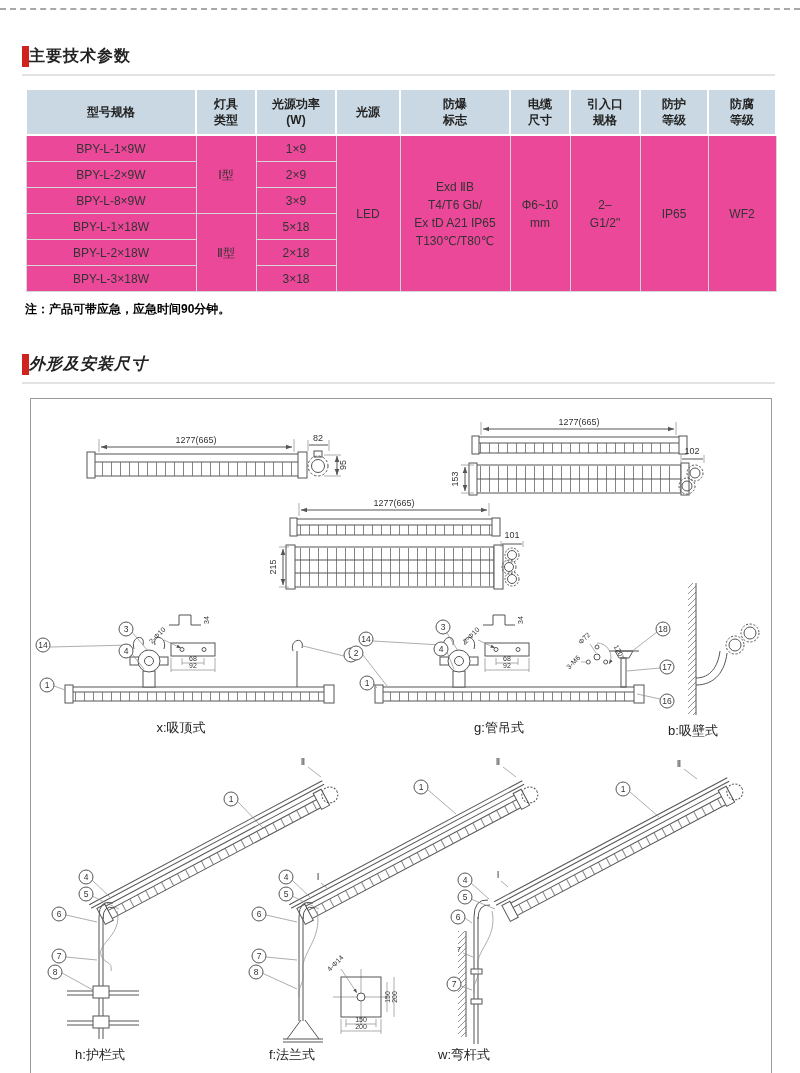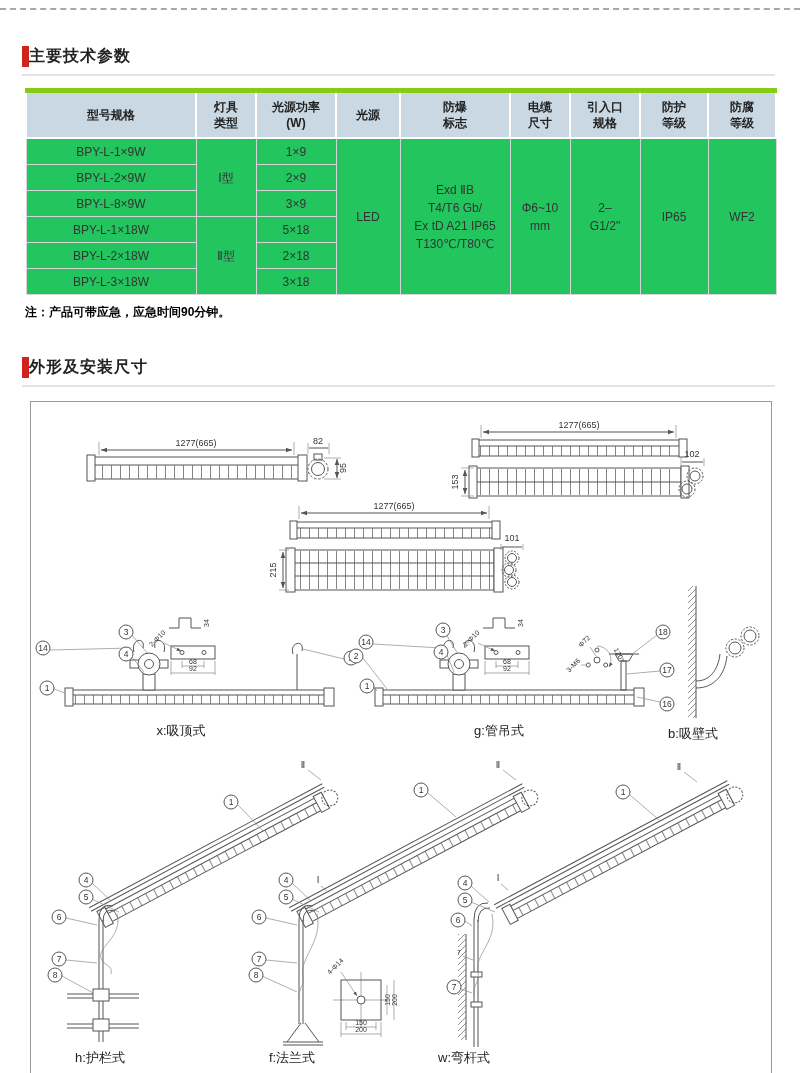--- a/index.html
+++ b/index.html
@@ -1,23 +1,23 @@
 <!DOCTYPE html>
 <html><head>
 <meta charset="utf-8">
 <style>
   html,body{margin:0;padding:0;background:#fff;}
   body{width:800px;height:1073px;font-family:"Liberation Sans","DejaVu Sans",sans-serif;color:#333;overflow:hidden;}
   .top-dashed{border-top:2px dashed #a8a8a8;margin-top:8px;}
   .section{margin:36px 25px 0 22px;border-bottom:2px solid #e3e3e3;padding-bottom:7px;display:flex;align-items:center;}
   .red-bar{width:7px;height:21px;background:#ce231e;flex:0 0 auto;}
   .section h2{font-size:16px;margin:0;color:#222;font-weight:bold;letter-spacing:1px;}
-  table.params{margin:12px 25px 0 25px;border-collapse:collapse;width:750px;table-layout:fixed;font-size:12px;border-top:5px solid #84cc16;border-bottom:1px solid #b5b5b5;}
+  table.params{margin:12px 25px 0 25px;border-collapse:collapse;width:750px;table-layout:fixed;font-size:12px;border-top:2px solid #84cc16;border-bottom:1px solid #b5b5b5;}
   table.params th{background:#c9d8e2;height:42px;font-weight:bold;color:#222;border:2px solid #fff;white-space:pre-line;line-height:1.35;font-size:12px;}
-  table.params td{background:#22c55e;height:23px;text-align:center;vertical-align:middle;border:1px solid #d6d6d6;border-top:1px solid #c2c2c2;white-space:pre-line;line-height:1.5;}
+  table.params td{background:#ec4899;height:23px;text-align:center;vertical-align:middle;border:1px solid #d6d6d6;border-top:1px solid #c2c2c2;white-space:pre-line;line-height:1.5;}
   .note{margin:9px 25px 0 25px;color:#000000;font-weight:bold;font-size:12px;}
   .diagram-box{margin:14px 0 0 30px;width:740px;height:685px;border:1px solid #9a9a9a;background:#fff;}
   svg{display:block;}
   .ln{stroke:#555;fill:none;stroke-width:1;}
   .lnt{stroke:#8a8a8a;fill:none;stroke-width:0.7;}
   .fw{fill:#fff;stroke:#555;stroke-width:1;}
   svg text{fill:#333;}
   .dim{font-size:9px;text-anchor:middle;}
   .dimS{font-size:7px;text-anchor:middle;}
   .lab{font-size:13px;text-anchor:middle;fill:#222;}
@@ -102,21 +102,21 @@
     </tr>
     <tr>
       <td>BPY-L-3×18W</td>
       <td>3×18</td>
     </tr>
   </tbody>
 </table>
 
 <div class="note">注：产品可带应急，应急时间90分钟。</div>
 
-<div class="section" style="">
+<div class="section" style="font-style:italic;">
   <div class="red-bar"></div>
   <h2>外形及安装尺寸</h2>
 </div>
 
 <div class="diagram-box">
 <svg width="740" height="683" viewBox="0 0 740 683">
   <defs>
     <pattern id="vl" patternUnits="userSpaceOnUse" width="9" height="8">
       <path d="M8.5 0 V8" stroke="#666" stroke-width="0.8"></path>
     </pattern>

